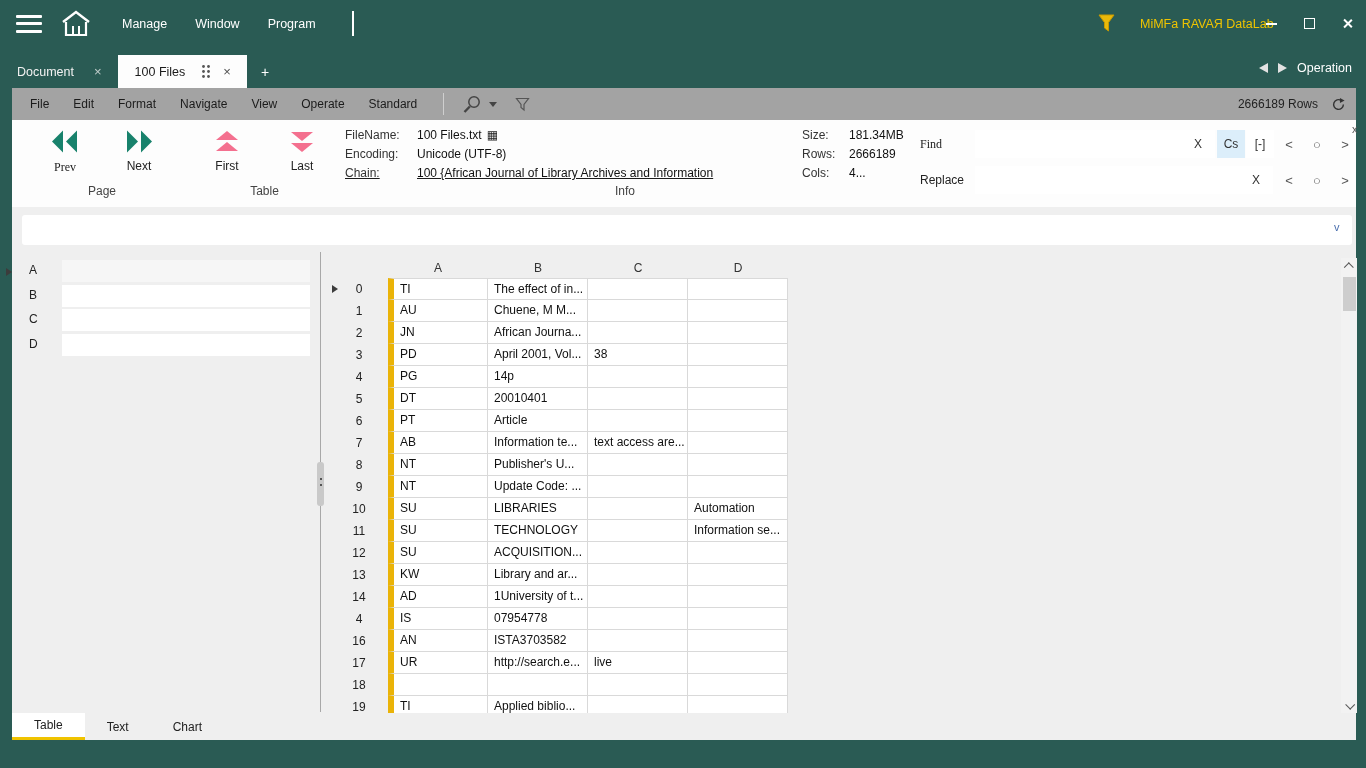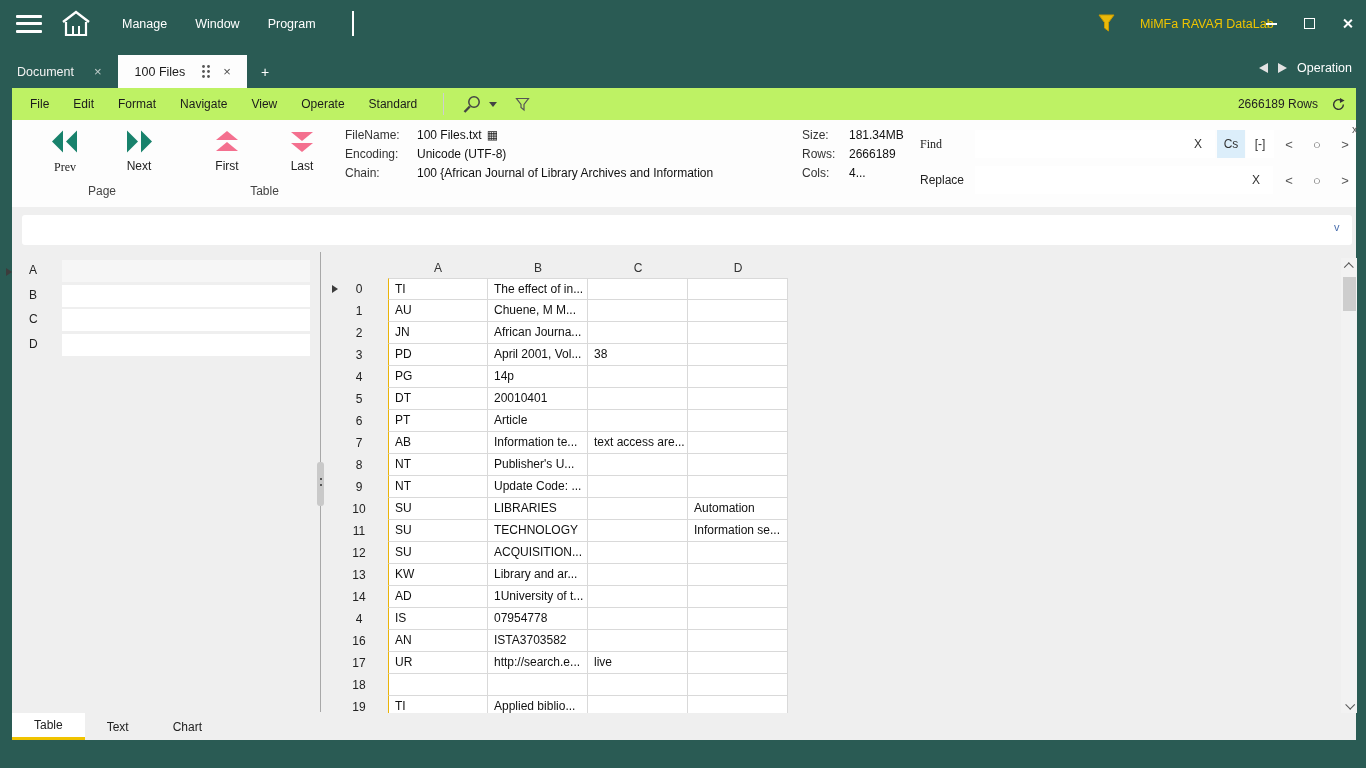--- a/index.html
+++ b/index.html
@@ -32,21 +32,21 @@
   .tabx{color:inherit;opacity:.75;font-size:13px;padding:0 6px;cursor:pointer;}
   .tab.active .tabx{opacity:.8;}
   .tabdots{margin:0 6px 0 2px;display:flex;align-items:center;}
   .newtab{color:#fff;font-size:14px;padding:0 14px;height:33px;display:flex;align-items:center;cursor:pointer;}
   .tabnav{position:absolute;right:14px;top:0;height:41px;display:flex;align-items:center;gap:10px;text-align:center;}
   .tri-left{width:0;height:0;border-top:5px solid transparent;border-bottom:5px solid transparent;border-right:9px solid #E2E2E2;cursor:pointer;}
   .tri-right{width:0;height:0;border-top:5px solid transparent;border-bottom:5px solid transparent;border-left:9px solid #E2E2E2;cursor:pointer;}
   .operation{color:#fff;font-size:12.5px;cursor:pointer;}
 
   
-  .menurow{position:absolute;left:12px;top:88px;width:1344px;height:32px;background:#bef264;display:flex;align-items:center;}
+  .menurow{position:absolute;left:12px;top:88px;width:1344px;height:32px;background:#a3a3a3;display:flex;align-items:center;}
   .menuitem{padding:0 12px;font-size:12px;color:#1b1b1b;cursor:pointer;}
   .menuitem:first-of-type{margin-left:6px;}
   .vsep{width:1px;height:22px;background:#cfcfcf;margin-left:14px;}
   .iconbtn{display:flex;align-items:center;margin-left:18px;cursor:pointer;}
   .ddcaret{width:0;height:0;border-left:4px solid transparent;border-right:4px solid transparent;border-top:5px solid #444;margin-left:7px;}
   .menuright{position:absolute;right:10px;top:0;height:32px;display:flex;align-items:center;gap:13px;}
   .rowscount{font-size:12px;color:#222;}
 
   
   .toolbar{position:absolute;left:12px;top:120px;width:1344px;height:87px;background:#FDFDFD;}
@@ -92,21 +92,21 @@
   .grid{position:absolute;left:330px;top:258px;width:458px;}
   .ghead{display:flex;height:20px;line-height:20px;}
   .gh-corner{width:58px;}
   .gh-col{width:100px;text-align:center;font-size:12px;color:#333;cursor:pointer;}
   .gbody{height:435px;overflow:hidden;}
   .trow{display:flex;height:22px;box-sizing:border-box;}
   .rowhead{width:58px;position:relative;display:flex;align-items:center;justify-content:center;font-size:12px;color:#222;cursor:pointer;}
   .rowmark{display:none;position:absolute;left:2px;top:7px;width:0;height:0;border-top:4.5px solid transparent;border-bottom:4.5px solid transparent;border-left:6px solid #3c3c3c;}
   .gbody .trow:first-child .rowmark{display:block;}
   .cell{width:100px;box-sizing:border-box;background:#fff;border-right:1px solid #D9D9D9;border-bottom:1px solid #D9D9D9;font-size:12px;color:#111;line-height:20px;padding:0 4px 0 6px;white-space:nowrap;overflow:hidden;cursor:cell;}
-  .cell.first{border-left:1px solid #eab308;}
+  .cell.first{border-left:6px solid #eab308;}
   .gbody .trow:first-child .cell{border-top:1px solid #D9D9D9;}
 
   
   .vscroll{position:absolute;left:1341px;top:258px;width:16px;height:455px;background:#F2F2F2;}
   .varrow{position:absolute;left:0;width:16px;height:16px;display:flex;align-items:center;justify-content:center;cursor:pointer;}
   .chev{width:6px;height:6px;border-left:1.6px solid #555;border-top:1.6px solid #555;}
   .chev.up{transform:rotate(45deg) translateY(1px);}
   .chev.down{transform:rotate(225deg) translateY(1px);}
   .vthumb{position:absolute;left:1.5px;top:19px;width:13px;height:34px;background:#CDCDCD;cursor:pointer;}
 
@@ -275,24 +275,25 @@
 
     <div class="inforow" style="top:8px;align-items:center;">
       <span class="k">FileName:</span>
       <span class="v">100 Files.txt</span>
       <span class="fico">▦</span>
     </div>
     <div class="inforow" style="top:27px;">
       <span class="k">Encoding:</span>
       <span class="v">Unicode (UTF-8)</span>
     </div>
-    <div class="inforow" style="top:46px;">
+    <div class="inforow" style="top:46px;text-decoration:underline;">
       <span class="k">Chain:</span>
       <span class="v">100 {African Journal of Library Archives and Information</span>
     </div>
+    <div class="grouplbl" style="left:333px;width:560px;top:64px;">Info</div>
 
     <div class="statrow" style="top:8px;">
       <span class="k">Size:</span>
       <span class="v">181.34MB</span>
     </div>
     <div class="statrow" style="top:27px;">
       <span class="k">Rows:</span>
       <span class="v">2666189</span>
     </div>
     <div class="statrow" style="top:46px;">

